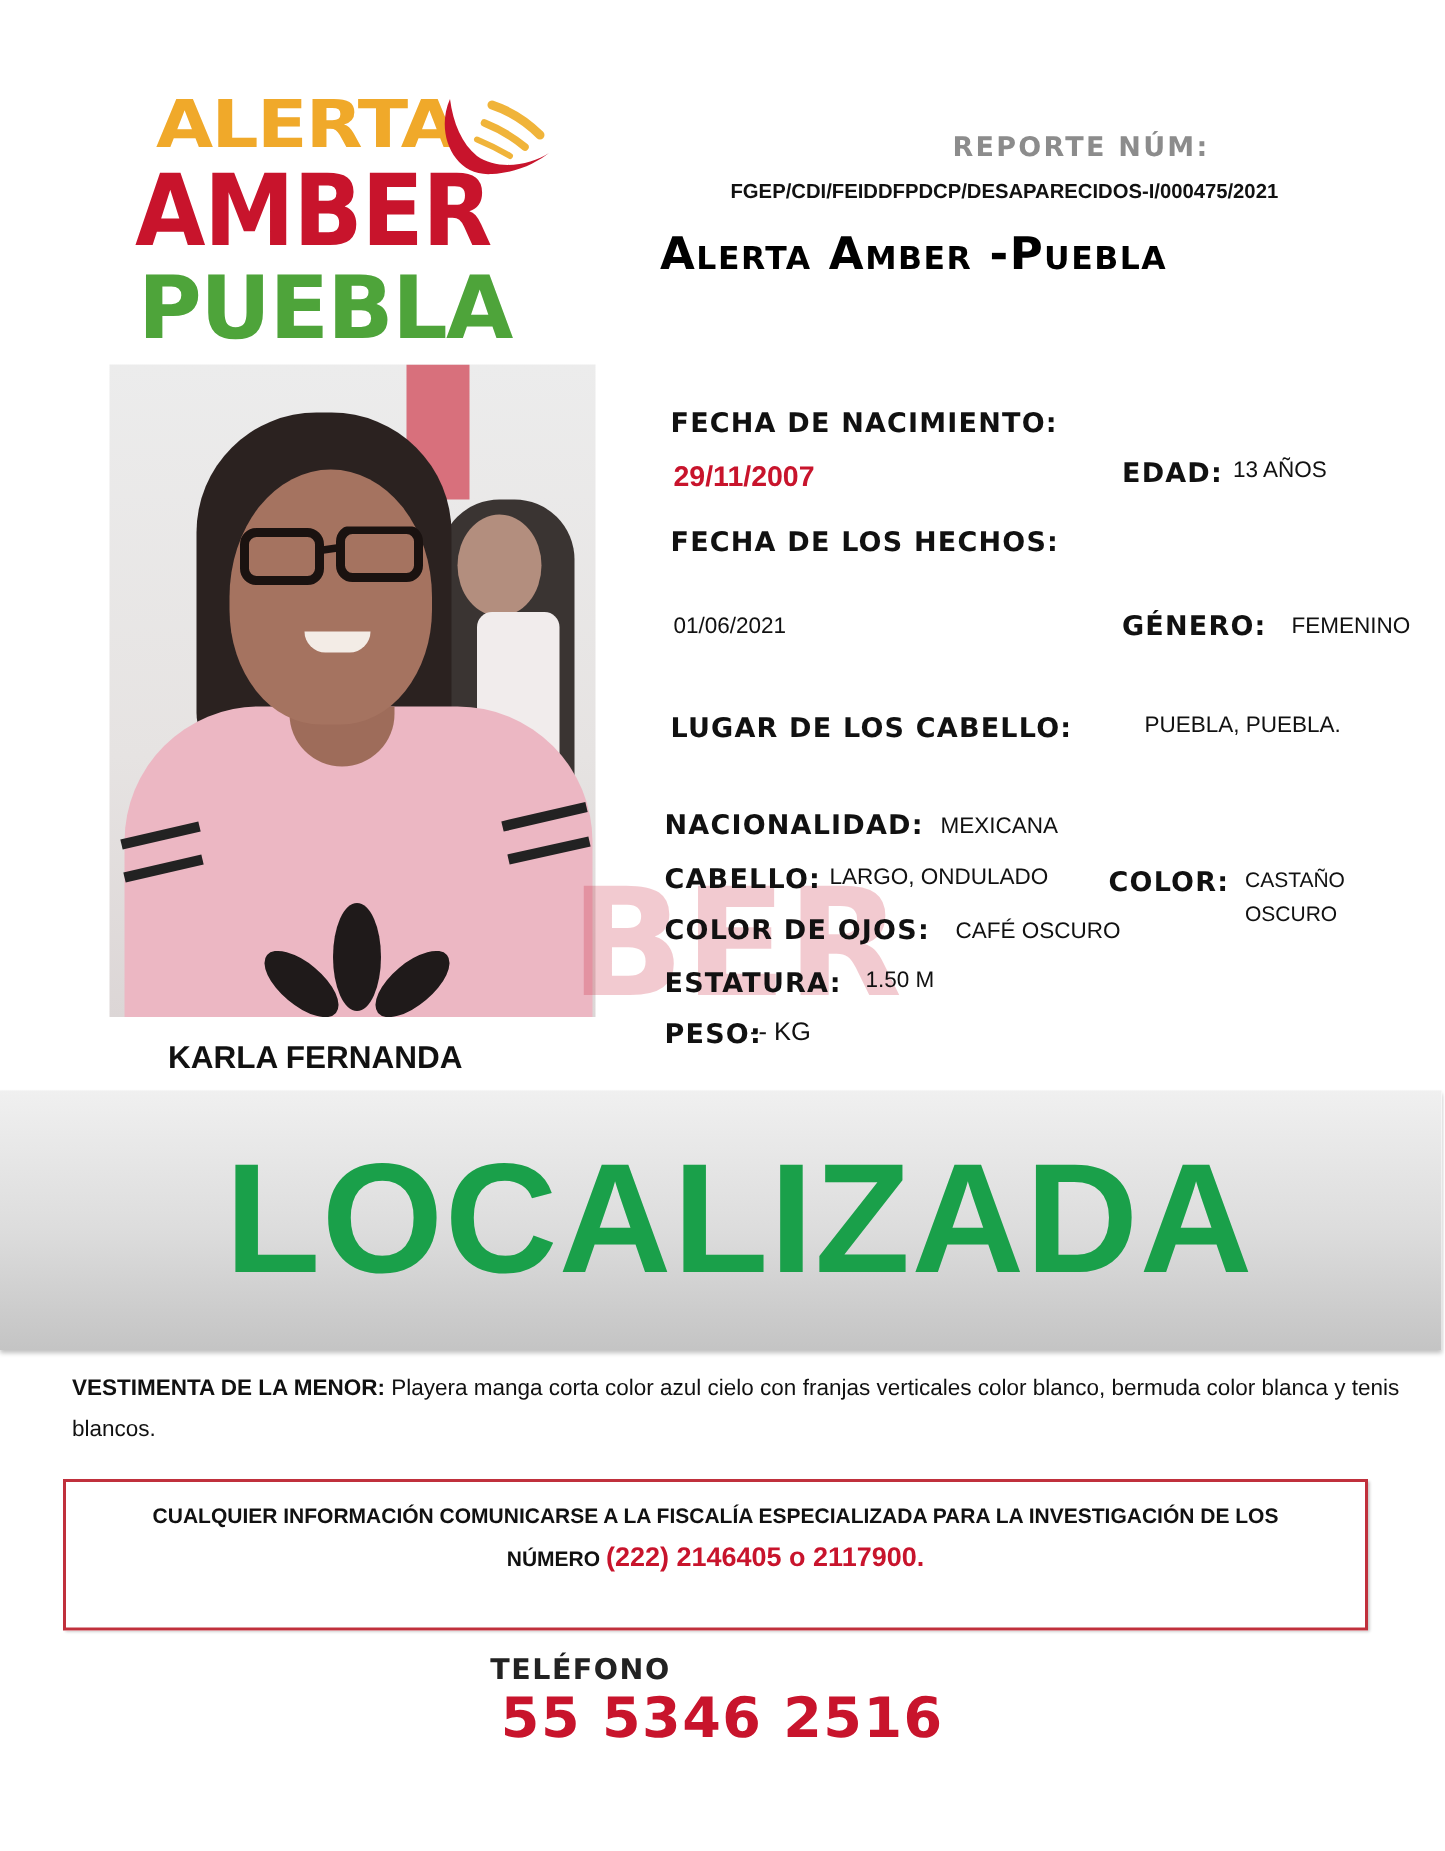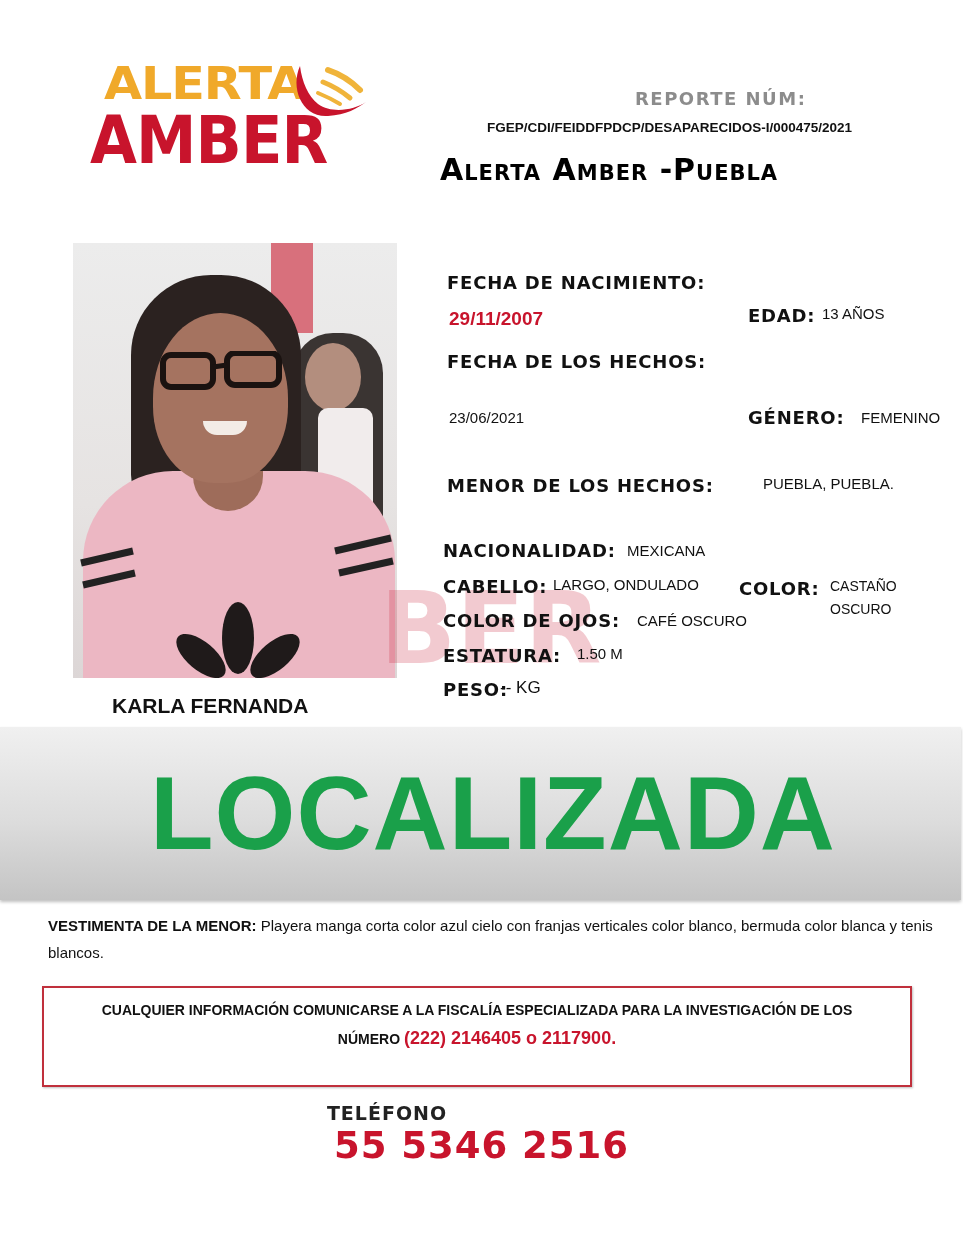--- a/index.html
+++ b/index.html
@@ -79,20 +79,21 @@
     font-weight: bold; font-size: 19px; color: #222; letter-spacing: 1px; }
   .tel-number { position: absolute; left: 0; width: 963px; top: 1124px; text-align: center; font-family: "DejaVu Sans", sans-serif;
     font-weight: bold; font-size: 37px; color: #c8142c; letter-spacing: 1px; }
 </style>
 </head>
 <body>
 
 <div class="logo">
   <span class="l1">ALERTA</span>
   <span class="l2">AMBER</span>
+  <span class="l3">PUEBLA</span>
   <svg width="90" height="70" viewBox="0 0 90 70">
     <path d="M12 8 C2 30, 14 60, 40 58 C58 57, 70 50, 78 44 C66 52, 44 56, 30 46 C20 38, 14 24, 12 8 Z" fill="#c8142c"></path>
     <path d="M40 12 Q58 18 72 32" stroke="#f0b43a" stroke-width="6" fill="none" stroke-linecap="round"></path>
     <path d="M35 24 Q50 30 62 40" stroke="#f0b43a" stroke-width="5" fill="none" stroke-linecap="round"></path>
     <path d="M30 35 Q42 40 52 46" stroke="#f0b43a" stroke-width="4" fill="none" stroke-linecap="round"></path>
   </svg>
 </div>
 
 <div class="report-label">REPORTE NÚM:</div>
 <div class="report-num">FGEP/CDI/FEIDDFPDCP/DESAPARECIDOS-I/000475/2021</div>
@@ -131,25 +132,25 @@
 <div class="watermark">
   <span class="w2">BER</span>
 </div>
 
 <div class="label" style="left:447px;top:272px;">FECHA DE NACIMIENTO:</div>
 <div class="value red" style="left:449px;top:308px;">29/11/2007</div>
 <div class="label" style="left:748px;top:305px;">EDAD:</div>
 <div class="value" style="left:822px;top:305px;">13 AÑOS</div>
 
 <div class="label" style="left:447px;top:351px;">FECHA DE LOS HECHOS:</div>
-<div class="value" style="left:449px;top:409px;">23/06/2021</div>
+<div class="value" style="left:449px;top:409px;">01/06/2021</div>
 <div class="label" style="left:748px;top:407px;">GÉNERO:</div>
 <div class="value" style="left:861px;top:409px;">FEMENINO</div>
 
-<div class="label" style="left:447px;top:475px;">MENOR DE LOS HECHOS:</div>
+<div class="label" style="left:447px;top:475px;">LUGAR DE LOS CABELLO:</div>
 <div class="value" style="left:763px;top:475px;">PUEBLA, PUEBLA.</div>
 
 <div class="label" style="left:443px;top:540px;">NACIONALIDAD:</div>
 <div class="value" style="left:627px;top:542px;">MEXICANA</div>
 
 <div class="label" style="left:443px;top:576px;">CABELLO:</div>
 <div class="value" style="left:553px;top:576px;">LARGO, ONDULADO</div>
 <div class="label" style="left:739px;top:578px;">COLOR:</div>
 <div class="value" style="left:830px;top:578px;font-size:14px;">CASTAÑO</div>
 <div class="value" style="left:830px;top:601px;font-size:14px;">OSCURO</div>

